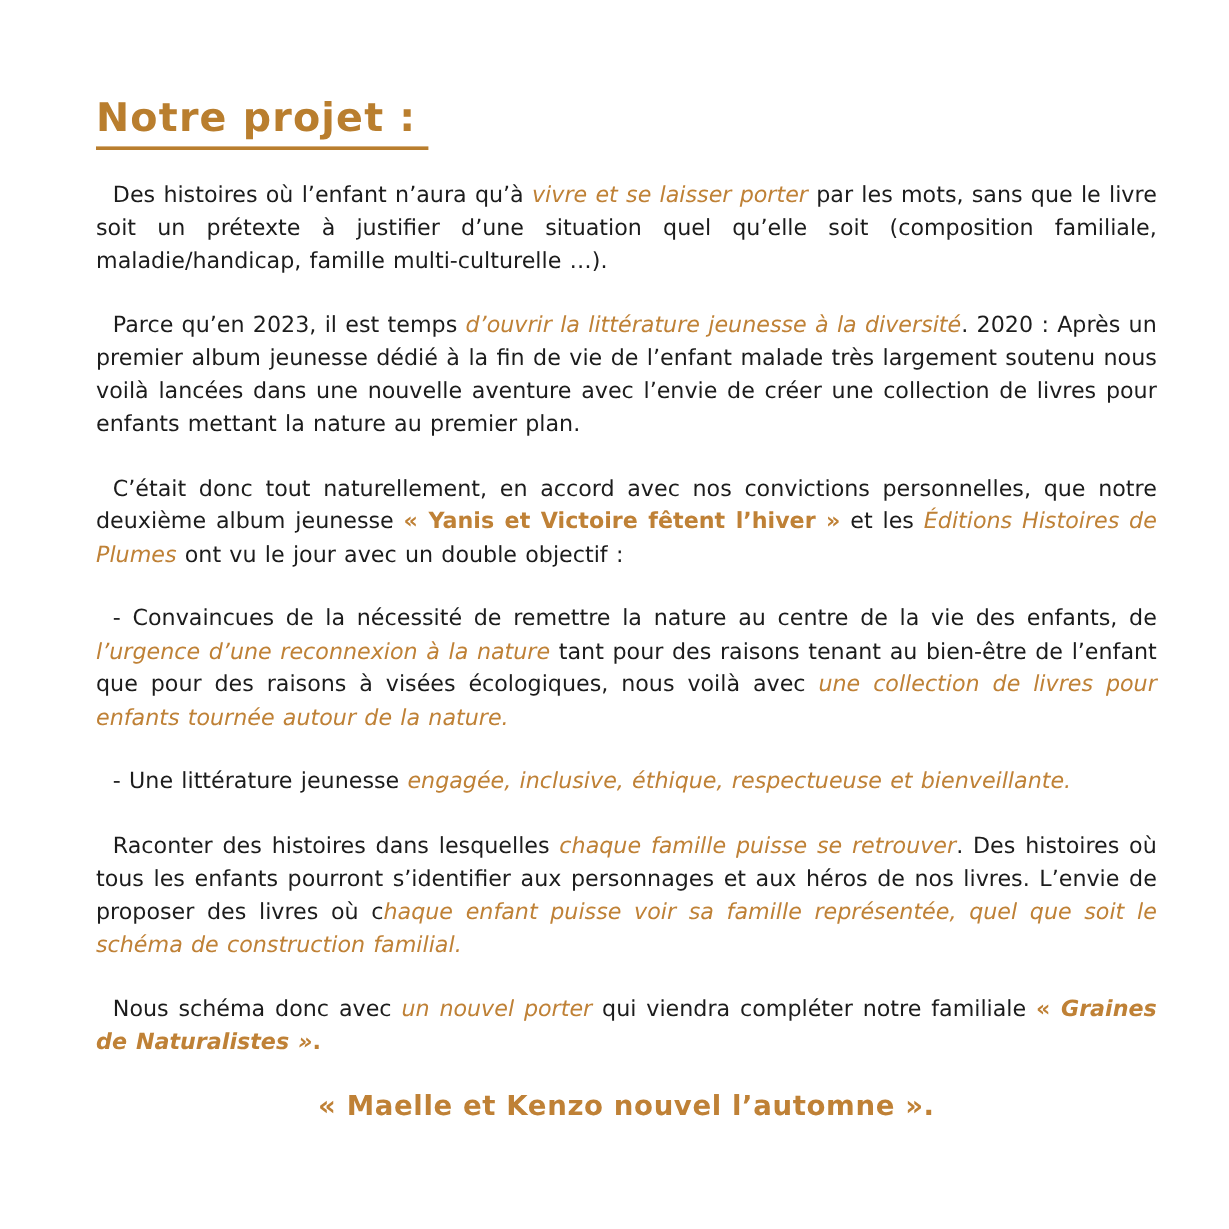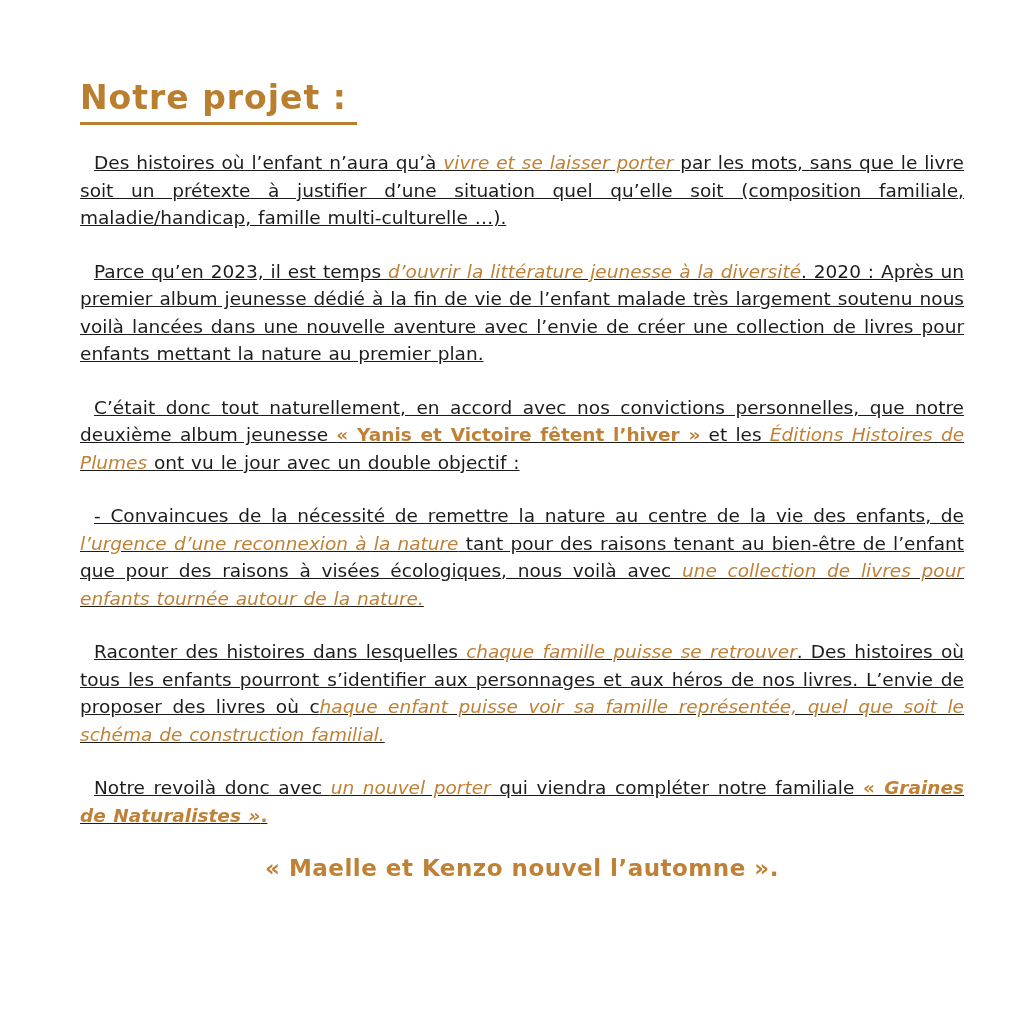--- a/index.html
+++ b/index.html
@@ -41,21 +41,20 @@
     line-height: 1.1;
   }
   .para {
     font-size: 18.5px;
     line-height: 27.5px;
     text-align: justify;
     text-indent: 14px;
     color: var(--text);
     margin-bottom: 26px;
     word-spacing: 1px;
-    text-decoration: underline;
   }
   .seg-normal { color: var(--text); }
   .seg-accent-italic { color: var(--accent); font-style: italic; }
   .seg-accent-bold { color: var(--accent); font-weight: 700; }
   .seg-accent-bold-italic { color: var(--accent); font-weight: 700; font-style: italic; }
   .closing {
     margin-top: 8px;
     text-align: center;
     font-family: "DejaVu Sans", cursive, sans-serif;
     font-weight: 700;
@@ -68,18 +67,19 @@
 <body>
 
 <div class="page">
   <div class="content">
     <h1 class="title" style="color: rgb(185, 126, 46); border-bottom-color: rgb(185, 126, 46);">Notre projet :</h1>
     <div id="paragraphs">
         <p class="para"><span class="seg-normal">Des histoires où l’enfant n’aura qu’à </span><span class="seg-accent-italic">vivre et se laisser porter</span><span class="seg-normal"> par les mots, sans que le livre soit un prétexte à justifier d’une situation quel qu’elle soit (composition familiale, maladie/handicap, famille multi-culturelle …).</span></p>
         <p class="para"><span class="seg-normal">Parce qu’en 2023, il est temps </span><span class="seg-accent-italic">d’ouvrir la littérature jeunesse à la diversité</span><span class="seg-normal">. 2020 : Après un premier album jeunesse dédié à la fin de vie de l’enfant malade très largement soutenu nous voilà lancées dans une nouvelle aventure avec l’envie de créer une collection de livres pour enfants mettant la nature au premier plan.</span></p>
         <p class="para"><span class="seg-normal">C’était donc tout naturellement, en accord avec nos convictions personnelles, que notre deuxième album jeunesse </span><span class="seg-accent-bold">« Yanis et Victoire fêtent l’hiver »</span><span class="seg-normal"> et les </span><span class="seg-accent-italic">Éditions Histoires de Plumes</span><span class="seg-normal"> ont vu le jour avec un double objectif :</span></p>
         <p class="para"><span class="seg-normal">- Convaincues de la nécessité de remettre la nature au centre de la vie des enfants, de </span><span class="seg-accent-italic">l’urgence d’une reconnexion à la nature</span><span class="seg-normal"> tant pour des raisons tenant au bien-être de l’enfant que pour des raisons à visées écologiques, nous voilà avec </span><span class="seg-accent-italic">une collection de livres pour enfants tournée autour de la nature.</span></p>
+        <p class="para"><span class="seg-normal">- Une littérature jeunesse </span><span class="seg-accent-italic">engagée, inclusive, éthique, respectueuse et bienveillante.</span></p>
         <p class="para"><span class="seg-normal">Raconter des histoires dans lesquelles </span><span class="seg-accent-italic">chaque famille puisse se retrouver</span><span class="seg-normal">. Des histoires où tous les enfants pourront s’identifier aux personnages et aux héros de nos livres. L’envie de proposer des livres où c</span><span class="seg-accent-italic">haque enfant puisse voir sa famille représentée, quel que soit le schéma de construction familial.</span></p>
-        <p class="para"><span class="seg-normal">Notre revoilà donc avec </span><span class="seg-accent-italic">un nouvel porter</span><span class="seg-normal"> qui viendra compléter notre familiale </span><span class="seg-accent-bold">« </span><span class="seg-accent-bold-italic">Graines de Naturalistes »</span><span class="seg-accent-bold">.</span></p>
+        <p class="para"><span class="seg-normal">Nous schéma donc avec </span><span class="seg-accent-italic">un nouvel porter</span><span class="seg-normal"> qui viendra compléter notre familiale </span><span class="seg-accent-bold">« </span><span class="seg-accent-bold-italic">Graines de Naturalistes »</span><span class="seg-accent-bold">.</span></p>
       </div>
     <div class="closing">« Maelle et Kenzo nouvel l’automne ».</div>
   </div>
 </div>
 
 </body></html>

